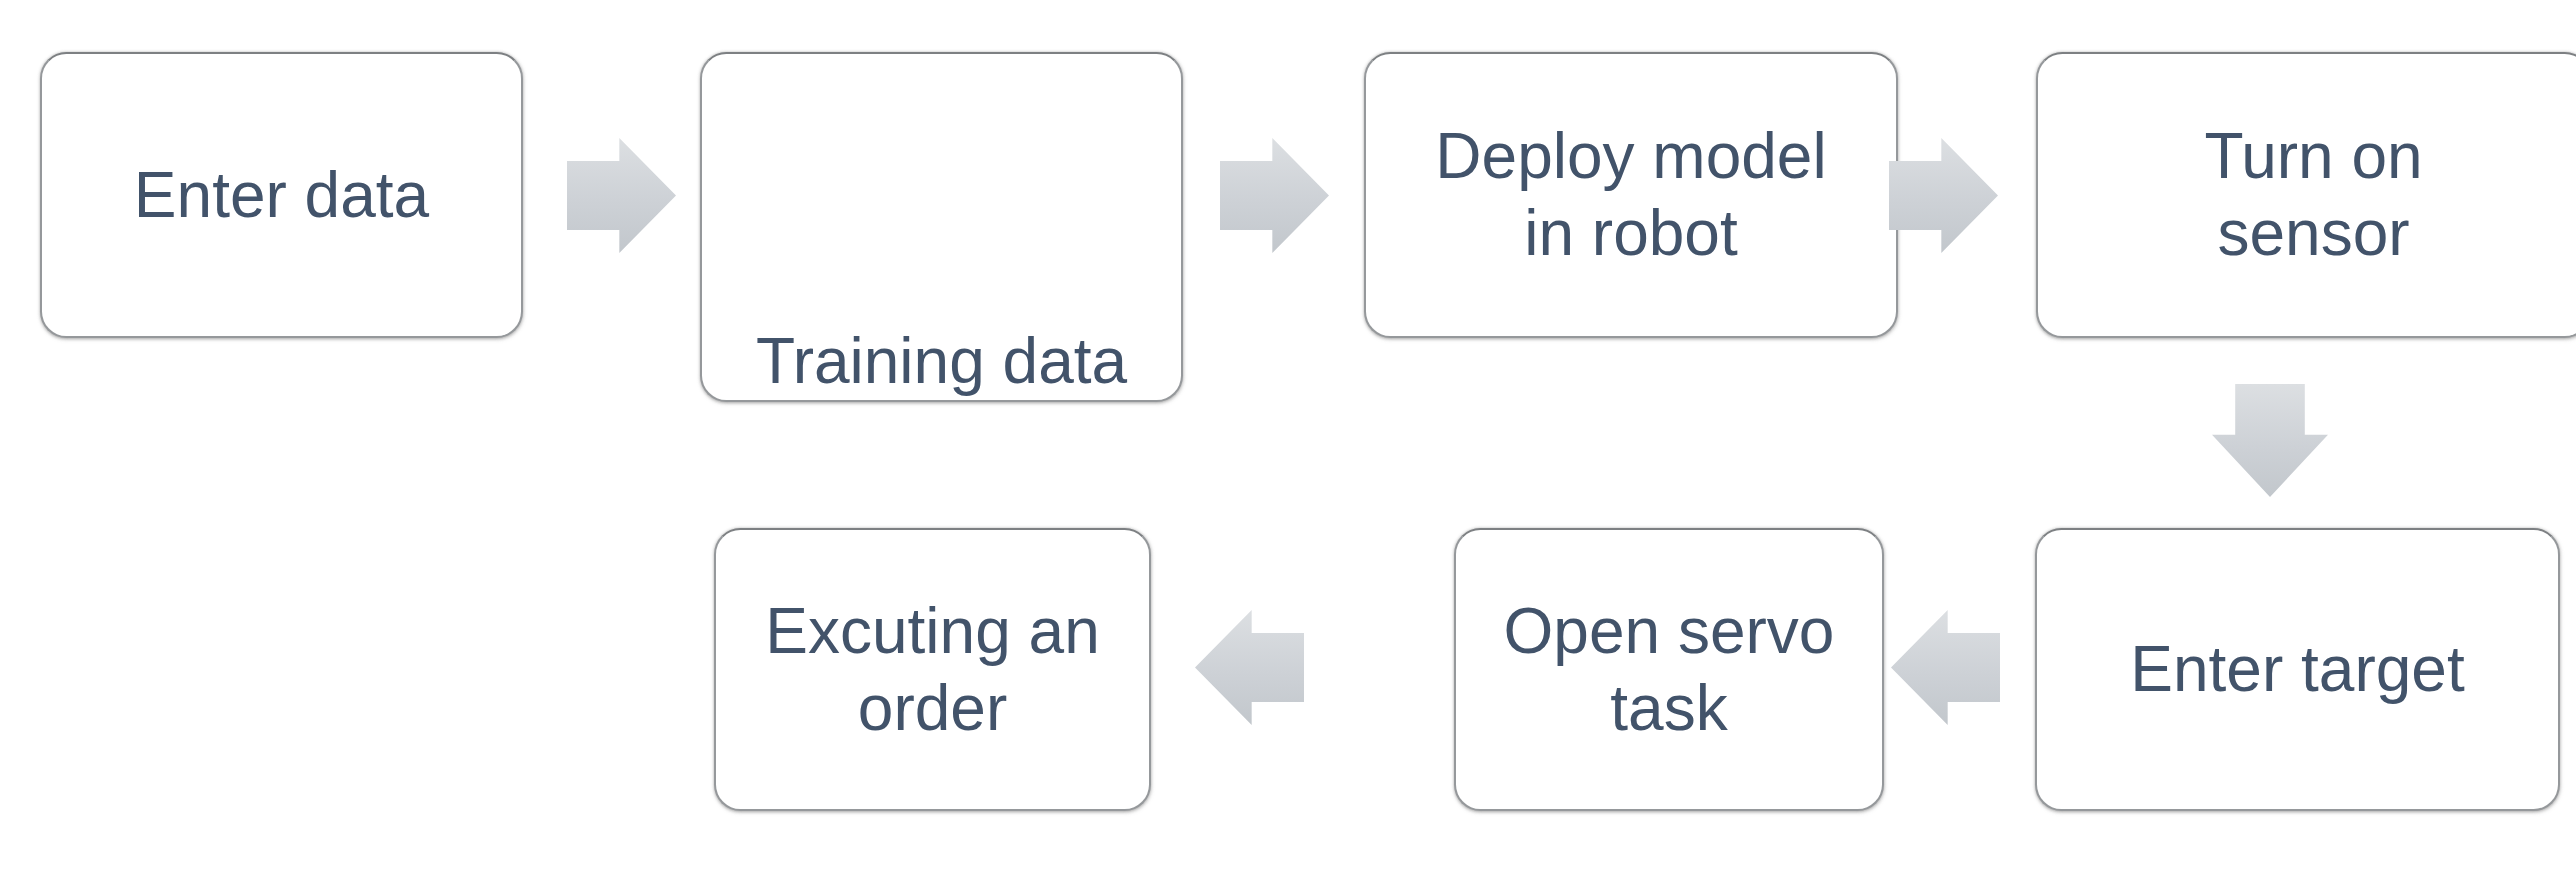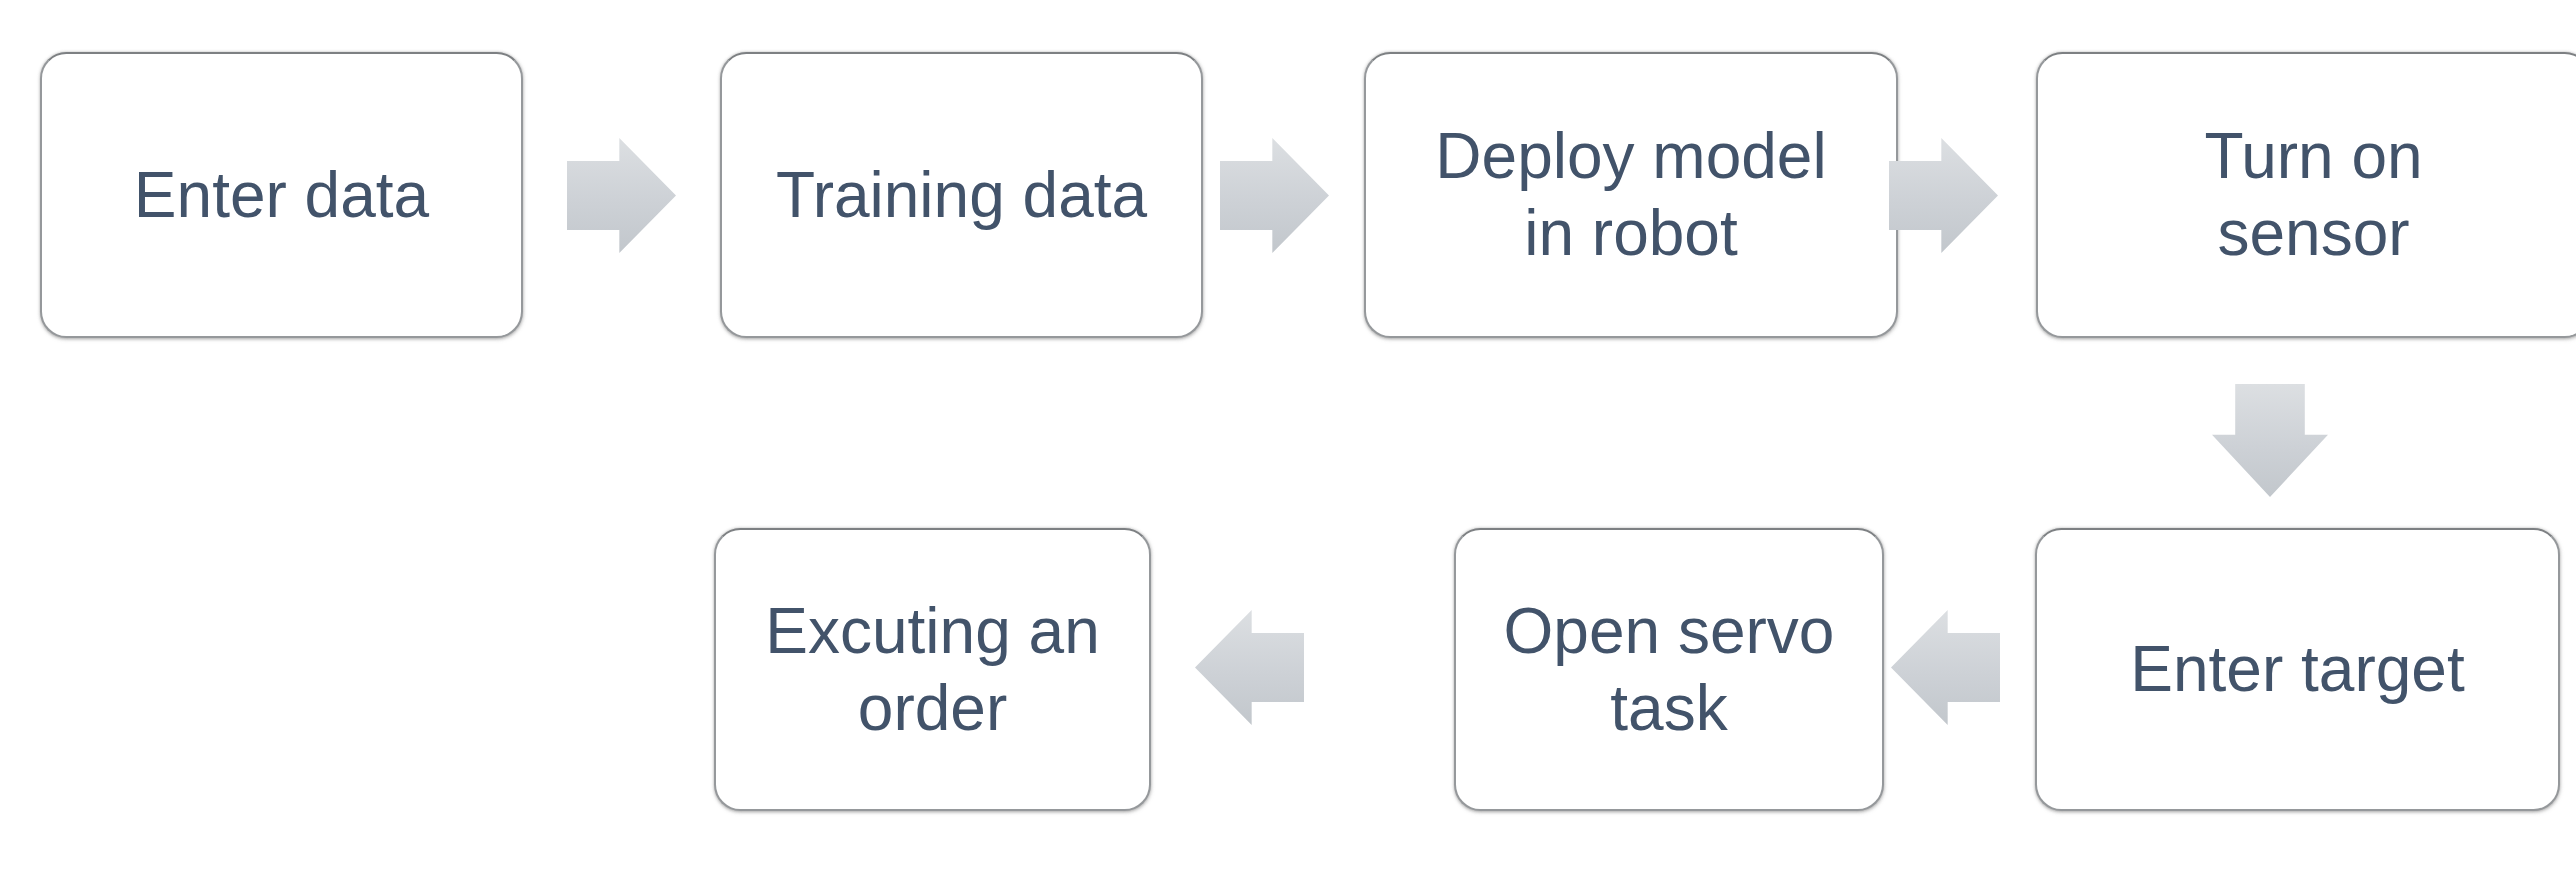--- a/index.html
+++ b/index.html
@@ -59,21 +59,21 @@
 <body>
 
 <div class="canvas">
 
   <div class="node" style="left:40px; top:52px; width:483px; height:286px;">
     <span class="node-label">Enter data</span>
   </div>
 
   <div class="arrow arrow-right" style="left:567px; top:138px;"></div>
 
-  <div class="node" style="left:720px; top:52px; width:483px; height:286px;">
+  <div class="node" style="left:700px; top:52px; width:483px; height:350px;align-items:flex-end;">
     <span class="node-label">Training data</span>
   </div>
 
   <div class="arrow arrow-right" style="left:1220px; top:138px;"></div>
 
   <div class="node" style="left:1364px; top:52px; width:534px; height:286px;">
     <span class="node-label">Deploy model
 in robot</span>
   </div>
 

